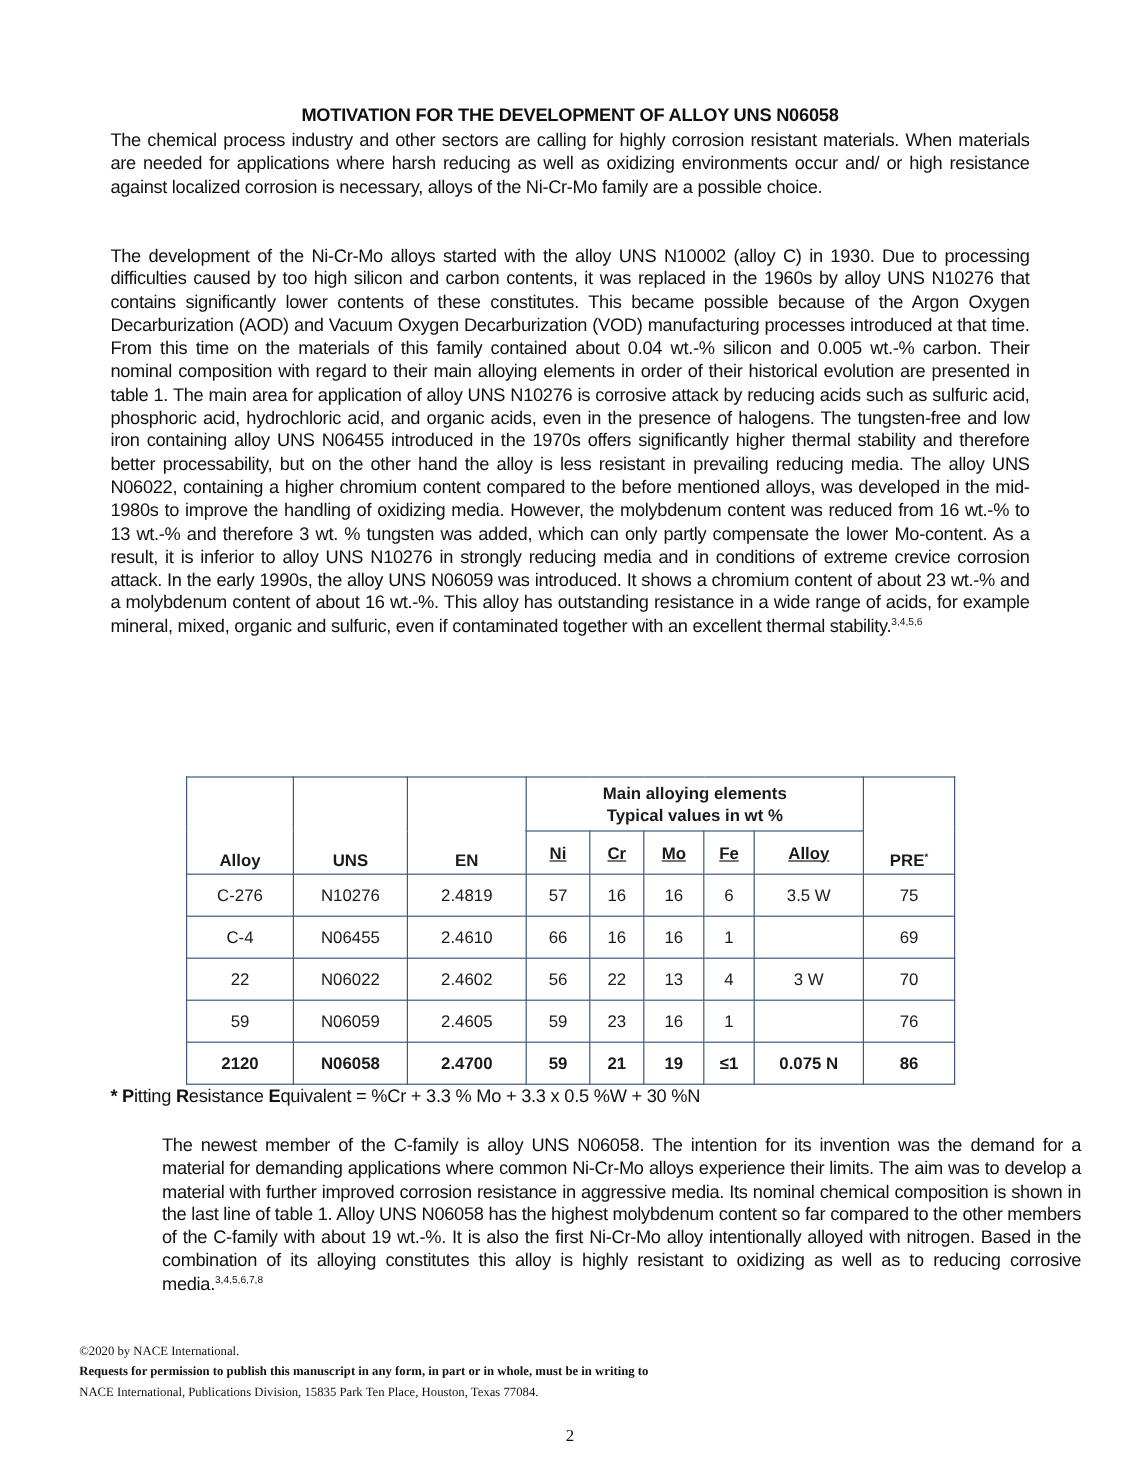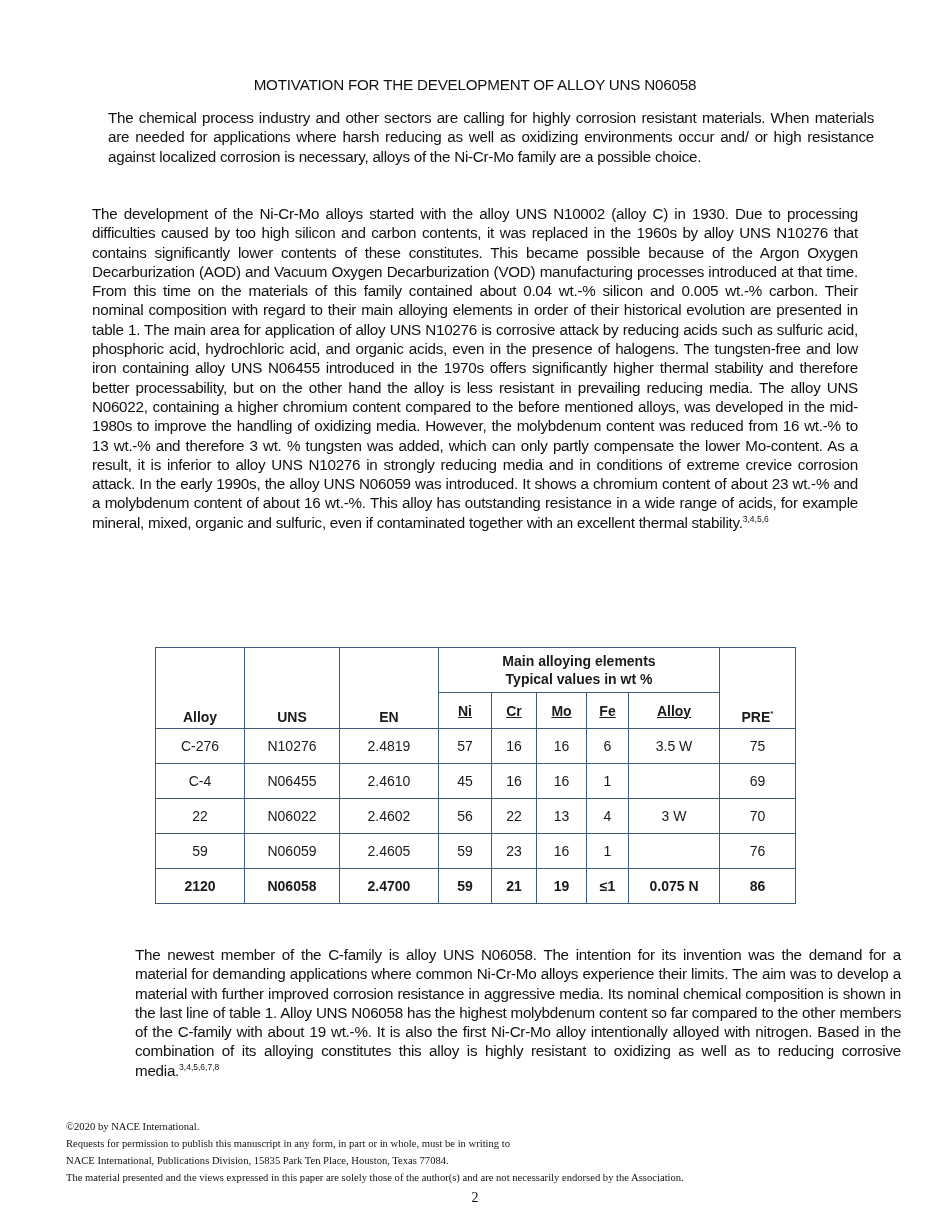--- a/index.html
+++ b/index.html
@@ -1,22 +1,22 @@
 <!DOCTYPE html>
 <html><head>
 <meta charset="utf-8">
 <style>
   html, body { margin:0; padding:0; background:#ffffff; }
   body { width:950px; height:1230px; position:relative; overflow:hidden; color:#111; }
   .page { position:absolute; left:0; top:0; width:950px; height:1230px; }
   .body-font { font-family:"Liberation Sans", sans-serif; font-size:15.2px; line-height:19.3px; letter-spacing:-0.25px; }
-  .heading { position:absolute; left:92px; width:766px; top:76px; text-align:center; font-weight:normal; font-family:"Liberation Sans", sans-serif; font-size:15.2px; letter-spacing:-0.2px; }
+  .heading { position:absolute; left:92px; width:766px; top:88px; text-align:center; font-weight:bold; font-family:"Liberation Sans", sans-serif; font-size:15.2px; letter-spacing:-0.2px; }
   .para { position:absolute; left:92px; width:766px; text-align:justify; margin:0; }
   .para sup { font-size:8.5px; line-height:0; vertical-align:super; letter-spacing:0; }
-  #p1 { top:108px;margin-left:16px; }
+  #p1 { top:108px; }
   #p2 { top:204px; }
   .caption { position:absolute; left:92px; width:766px; top:608px; font-weight:bold; font-family:"Liberation Sans", sans-serif; font-size:15.2px; line-height:18.5px; letter-spacing:-0.2px; }
   .caption sup { font-size:8.5px; line-height:0; vertical-align:super; }
   table.comp { position:absolute; left:155px; top:647px; border-collapse:collapse; font-family:"Liberation Sans", sans-serif; font-size:14px; color:#1a1a1a; }
   table.comp td, table.comp th { border:1.3px solid #3d5a7a; text-align:center; padding:0;margin-top:40px; }
   table.comp th { font-weight:bold; font-size:14px; }
   table.comp th.low { vertical-align:bottom; padding-bottom:3px; }
   table.comp th.group { height:44px; line-height:18px; vertical-align:middle; }
   table.comp th.sub { height:35px;text-decoration:underline; }
   table.comp td { height:34px; }
@@ -76,21 +76,21 @@
         <td>16</td>
         <td>16</td>
         <td>6</td>
         <td>3.5 W</td>
         <td>75</td>
       </tr>
       <tr>
         <td>C-4</td>
         <td>N06455</td>
         <td>2.4610</td>
-        <td>45</td>
+        <td>66</td>
         <td>16</td>
         <td>16</td>
         <td>1</td>
         <td></td>
         <td>69</td>
       </tr>
       <tr>
         <td>22</td>
         <td>N06022</td>
         <td>2.4602</td>
@@ -119,22 +119,22 @@
         <td>59</td>
         <td>21</td>
         <td>19</td>
         <td>≤1</td>
         <td>0.075 N</td>
         <td>86</td>
       </tr>
     </tbody>
   </table>
 
+  <div class="pre-note"><b>* </b><b>P</b><span>itting </span><b>R</b><span>esistance </span><b>E</b><span>quivalent = %Cr + 3.3 % Mo + 3.3 x 0.5 %W + 30 %N</span></div>
 
   <p id="p3" class="para body-font"><span>The newest member of the C-family is alloy UNS N06058. The intention for its invention was the demand for a material for demanding applications where common Ni-Cr-Mo alloys experience their limits. The aim was to develop a material with further improved corrosion resistance in aggressive media. Its nominal chemical composition is shown in the last line of table 1. Alloy UNS N06058 has the highest molybdenum content so far compared to the other members of the C-family with about 19 wt.-%. It is also the first Ni-Cr-Mo alloy intentionally alloyed with nitrogen. Based in the combination of its alloying constitutes this alloy is highly resistant to oxidizing as well as to reducing corrosive media.</span><sup>3,4,5,6,7,8</sup></p>
 
   <div class="footer" style="top:1121px;">©2020 by NACE International.</div>
-  <div class="footer" style="top:1138px;">Requests for permission to publish this manuscript in any form, in part or in whole, must be in writing to</div>
+  <div class="footer" style="top:1138px;font-weight:bold;">Requests for permission to publish this manuscript in any form, in part or in whole, must be in writing to</div>
   <div class="footer" style="top:1155px;">NACE International, Publications Division, 15835 Park Ten Place, Houston, Texas 77084.</div>
-  <div class="footer" style="top:1172px;">The material presented and the views expressed in this paper are solely those of the author(s) and are not necessarily endorsed by the Association.</div>
   <div class="pagenum">2</div>
 
 </div>
 
 </body></html>

